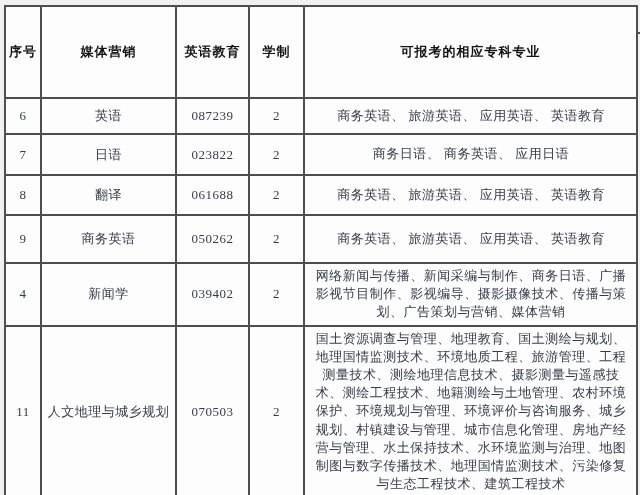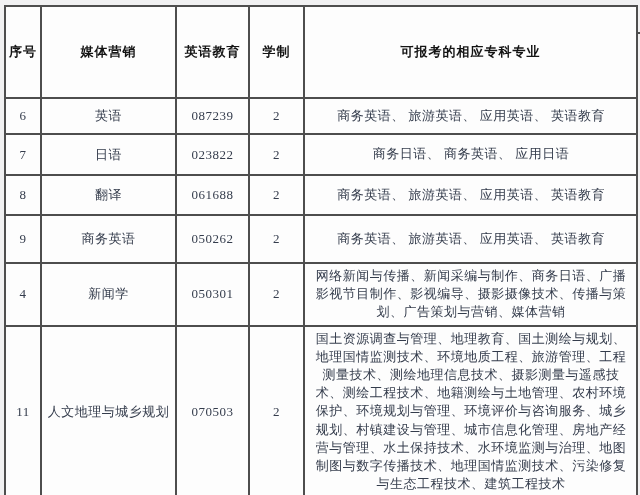--- a/index.html
+++ b/index.html
@@ -109,21 +109,21 @@
       <tr class="row-d">
         <td class="c-no">9</td>
         <td class="c-major">商务英语</td>
         <td class="c-code">050262</td>
         <td class="c-years">2</td>
         <td class="c-elig">商务英语、 旅游英语、 应用英语、 英语教育</td>
       </tr>
       <tr class="row-e">
         <td class="c-no">4</td>
         <td class="c-major">新闻学</td>
-        <td class="c-code">050301</td>
+        <td class="c-code">039402</td>
         <td class="c-years">2</td>
         <td class="c-elig">网络新闻与传播、新闻采编与制作、商务日语、广播影视节目制作、影视编导、摄影摄像技术、传播与策划、广告策划与营销、媒体营销</td>
       </tr>
       <tr class="row-f">
         <td class="c-no">11</td>
         <td class="c-major">人文地理与城乡规划</td>
         <td class="c-code">070503</td>
         <td class="c-years">2</td>
         <td class="c-elig">国土资源调查与管理、地理教育、国土测绘与规划、地理国情监测技术、环境地质工程、旅游管理、工程测量技术、测绘地理信息技术、摄影测量与遥感技术、测绘工程技术、地籍测绘与土地管理、农村环境保护、环境规划与管理、环境评价与咨询服务、城乡规划、村镇建设与管理、城市信息化管理、房地产经营与管理、水土保持技术、水环境监测与治理、地图制图与数字传播技术、地理国情监测技术、污染修复与生态工程技术、建筑工程技术</td>
       </tr>

